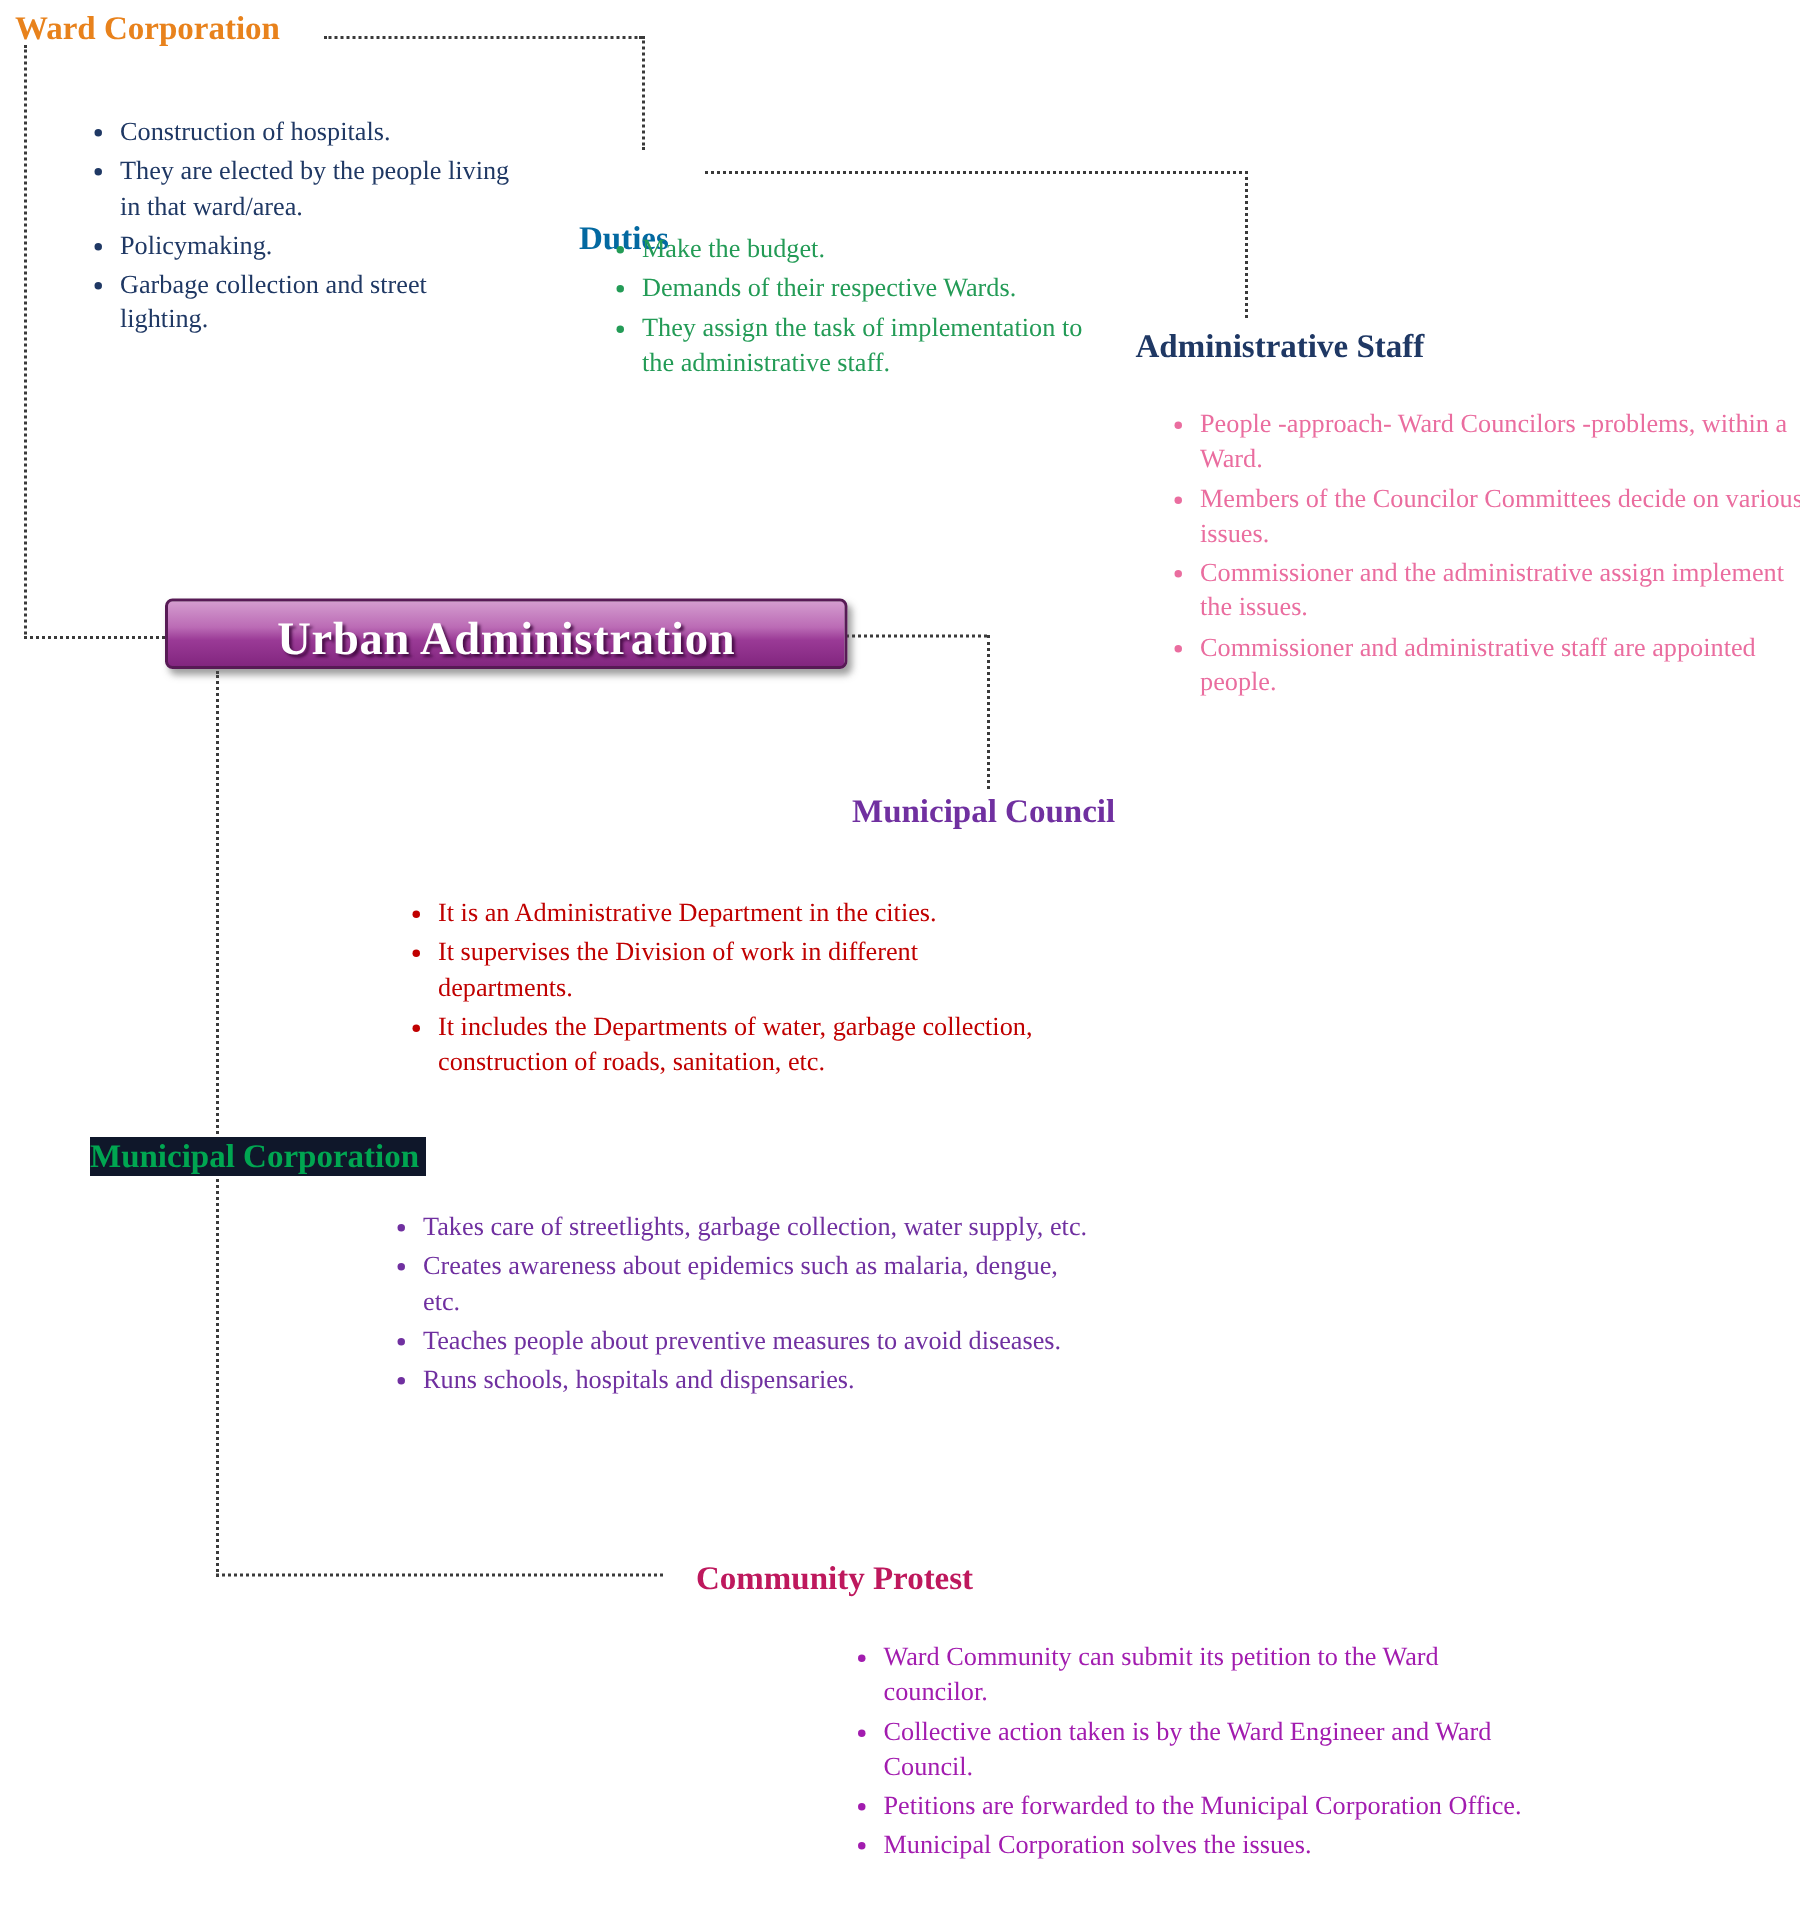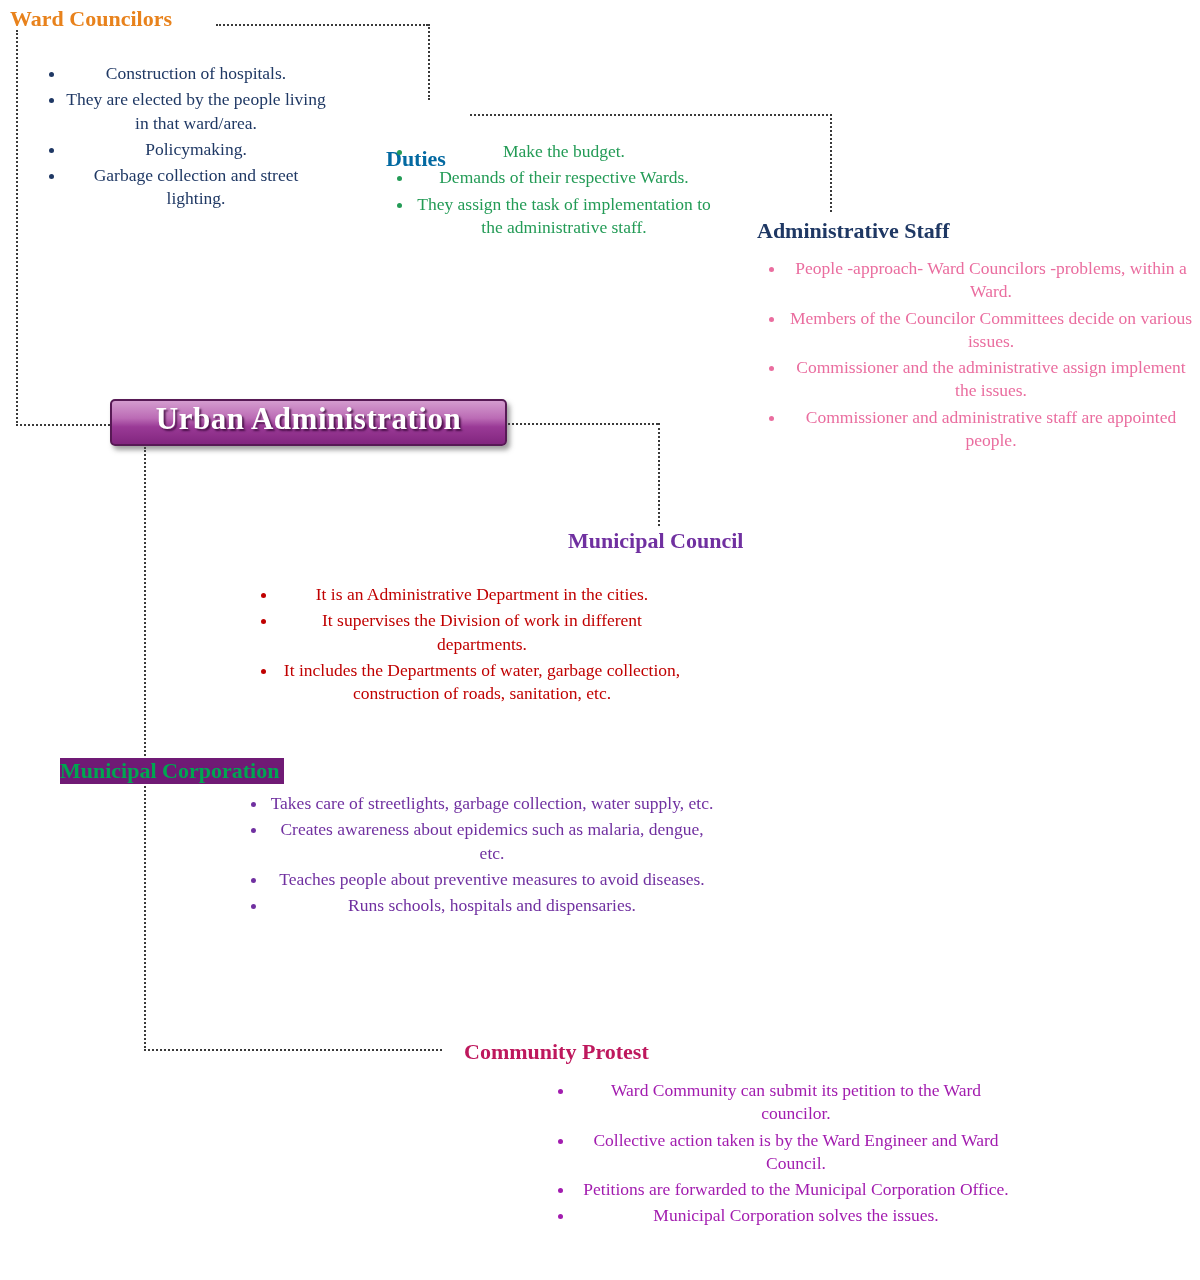--- a/index.html
+++ b/index.html
@@ -36,54 +36,53 @@
     z-index: 2;
     margin: 0;
     font-weight: 700;
     font-size: 22px;
     white-space: nowrap;
   }
   .t-ward    { left: 10px;  top: 6px;    color: #E8821C; }
   .t-duties  { left: 386px; top: 99px;   color: #0369a1; margin-top: 47px; }
   .t-admin   { left: 757px; top: 218px;  color: #1F3864; }
   .t-council { left: 568px; top: 528px;  color: #7030A0; }
-  .t-corp    { left: 60px;  top: 758px;  color: #00A651; background: #701a75; padding: 0 5px 0 0; }
+  .t-corp    { left: 60px;  top: 758px;  color: #00A651; background: #0f172a; padding: 0 5px 0 0; }
   .t-protest { left: 464px; top: 1039px; color: #be185d; }
 
   
   .blist {
     position: absolute;
     z-index: 2;
-    margin: 0;
+    margin: 14px;
     padding: 0 0 0 22px;
     font-size: 17.5px;
     line-height: 1.33;
-    text-align: center;
   }
   .blist li { margin: 0 0 3px 0; }
 
   .l-ward    { left: 44px;  top: 62px;   width: 282px; color: #1F3864; }
   .l-duties  { left: 392px; top: 140px;  width: 322px; color: #239B56; }
   .l-admin   { left: 764px; top: 257px;  width: 432px; color: #EA6D9F; }
   .l-council { left: 256px; top: 583px;  width: 430px; color: #C00000; }
   .l-corp    { left: 246px; top: 792px;  width: 470px; color: #7030A0; }
   .l-protest { left: 553px; top: 1079px; width: 464px; color: #a21caf; }
 
   
   .center-box {
     position: absolute;
     z-index: 3;
     left: 110px; top: 399px;
-    width: 397px; height: 47px;
+    width: 455px; height: 47px;
     background: linear-gradient(180deg, #d49ccf 0%, #bb6bb5 40%, #9a3a96 60%, #82267f 100%);
     border: 2px solid #571a55;
     border-radius: 5px;
     box-shadow: 3px 4px 5px rgba(80, 80, 80, 0.55);
     display: flex;
-    align-items: flex-start;
+    align-items: flex-end;
     justify-content: center;
   }
   .center-title {
     color: #ffffff;
     font-weight: 700;
     font-size: 31px;
     letter-spacing: 0.5px;
     text-shadow: 2px 2px 2px rgba(50, 0, 50, 0.75);
     white-space: nowrap;
   }
@@ -98,21 +97,21 @@
   <div class="conn h c-top-h"></div>
   <div class="conn v c-top-v"></div>
   <div class="conn h c-duties-h"></div>
   <div class="conn v c-duties-v"></div>
   <div class="conn h c-right-h"></div>
   <div class="conn v c-right-v"></div>
   <div class="conn v c-down-v"></div>
   <div class="conn h c-bottom-h"></div>
 
   <section>
-    <h2 class="title t-ward">Ward Councilors</h2>
+    <h2 class="title t-ward">Ward Corporation</h2>
     <ul class="blist l-ward">
       <li>Construction of hospitals.</li>
       <li>They are elected by the people living in that ward/area.</li>
       <li>Policymaking.</li>
       <li>Garbage collection and street lighting.</li>
     </ul>
   </section>
 
   <section>
     <h2 class="title t-duties">Duties</h2>

